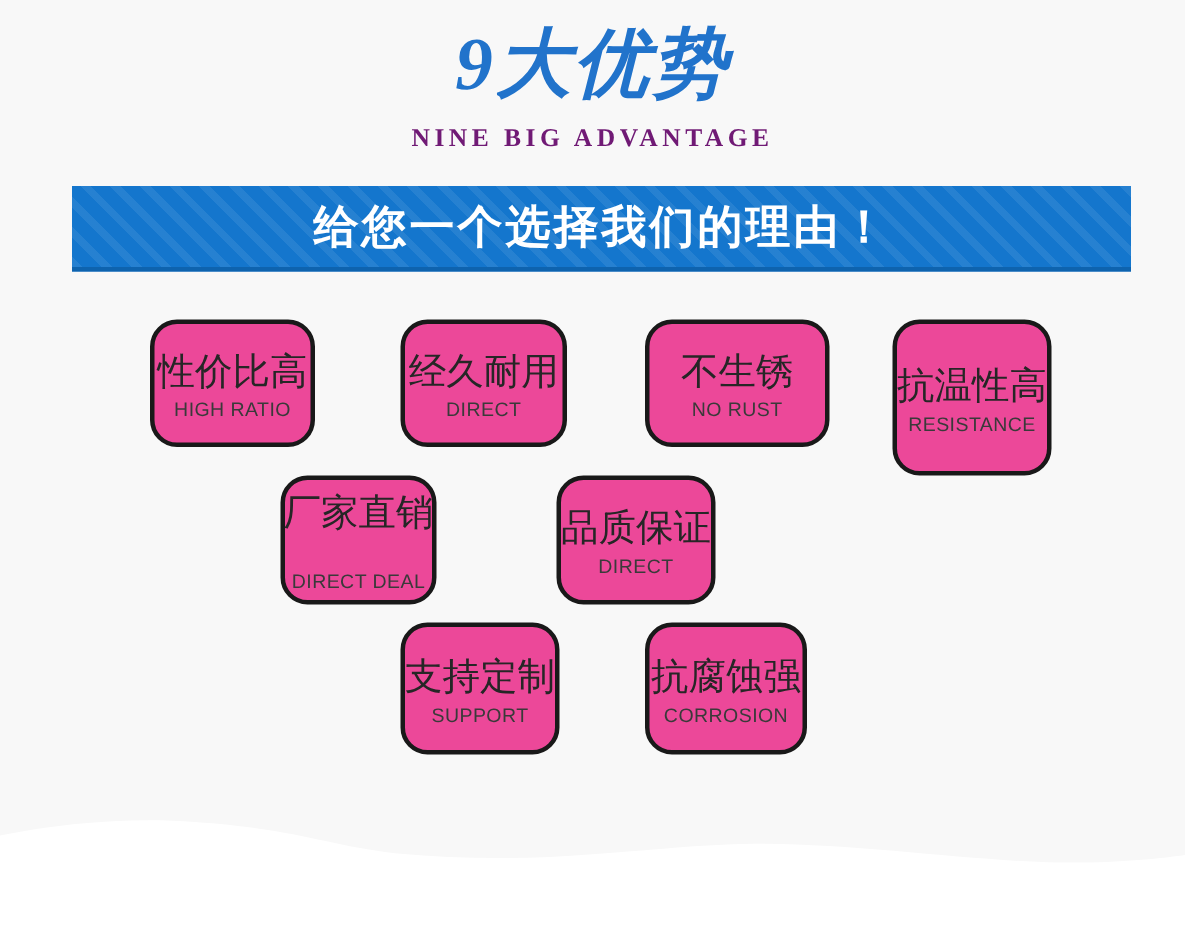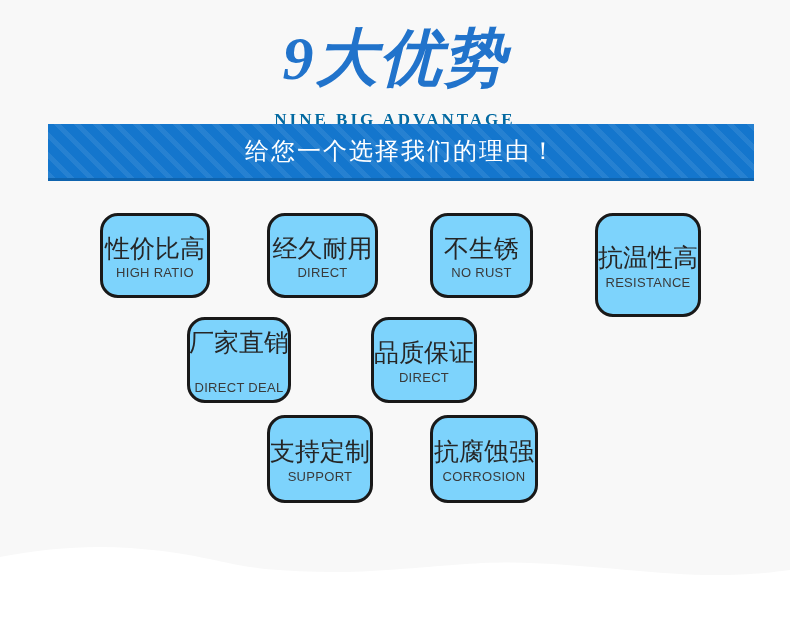--- a/index.html
+++ b/index.html
@@ -12,36 +12,36 @@
     font-family: "Liberation Sans", sans-serif;
   }
 
   
   .title-block {
     position: absolute;
     top: 0; left: 0; right: 0;
     text-align: center;
   }
   .main-title {
-    margin: 20px 0 0 0;
+    margin: 4px 0 0 0;
     font-family: "Liberation Serif", serif;
     font-style: italic;
     font-weight: 700;
-    font-size: 62px;
+    font-size: 50px;
     line-height: 76px;
     letter-spacing: 2px;
     color: #2173cb;
   }
   .sub-title {
-    margin-top: 14px;
+    margin-top: 2px;
     font-family: "Liberation Serif", serif;
     font-weight: 700;
     font-size: 17px;
     letter-spacing: 3px;
-    color: #0369a1;
+    color: #701a75;
     text-align: center;
   }
 
   
   .banner {
     position: absolute;
     left: 48px;
     top: 124px;
     width: 706px;
     height: 54px;
@@ -53,31 +53,31 @@
       transparent 5px,
       transparent 14px
     );
     border-bottom: 3px solid #0e63ae;
     display: flex;
     align-items: center;
     justify-content: center;
   }
   .banner-text {
     color: #ffffff;
-    font-size: 24px;
-    font-weight: 400;
+    font-size: 30px;
+    font-weight: 700;
     letter-spacing: 2px;
     white-space: nowrap;
   }
 
   
   .adv-box {
     position: absolute;
     box-sizing: border-box;
-    background: #7dd3fc;
+    background: #ec4899;
     border: 3px solid #191919;
     border-radius: 18px;
     display: flex;
     flex-direction: column;
     align-items: center;
     justify-content: center;
     padding-top: 4px;
   }
   .adv-zh {
     font-size: 25px;
@@ -87,21 +87,21 @@
   }
   .adv-en {
     font-size: 13px;
     margin-top: 3px;
     color: #3a3a3a;
     letter-spacing: 0.3px;
     white-space: nowrap;
   }
   .b1 { left: 100px; top: 213px; width: 110px; height: 85px; }
   .b2 { left: 267px; top: 213px; width: 111px; height: 85px; }
-  .b3 { left: 430px; top: 213px; width: 103px; height: 85px; }
+  .b3 { left: 430px; top: 213px; width: 123px; height: 85px; }
   .b4 { left: 595px; top: 213px; width: 106px; height: 104px; }
   .b5 { left: 187px; top: 317px; width: 104px; height: 86px; gap: 20px; }
   .b6 { left: 347px; top: 317px; width: 106px; height: 86px; margin-left: 24px; }
   .b7 { left: 512px; top: 317px; width: 105px; height: 86px; }
   .b8 { left: 267px; top: 415px; width: 106px; height: 88px; }
   .b9 { left: 430px; top: 415px; width: 108px; height: 88px; }
 
   
   .wave {
     position: absolute;

